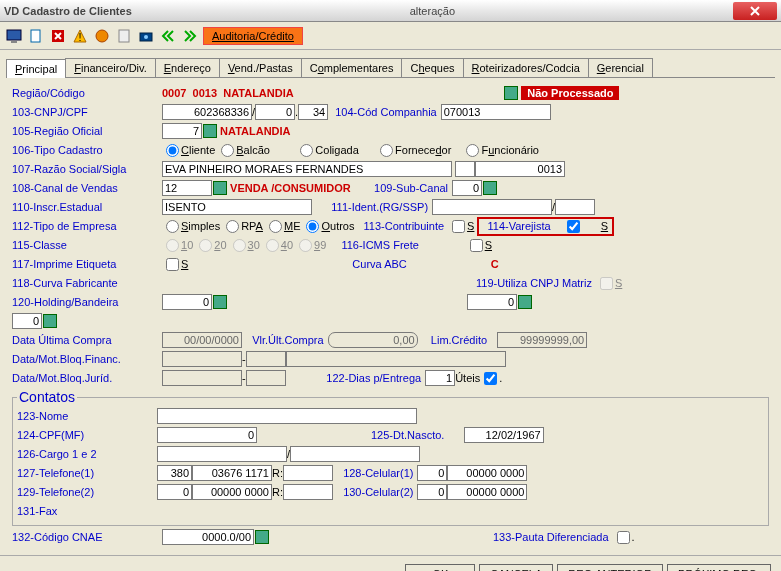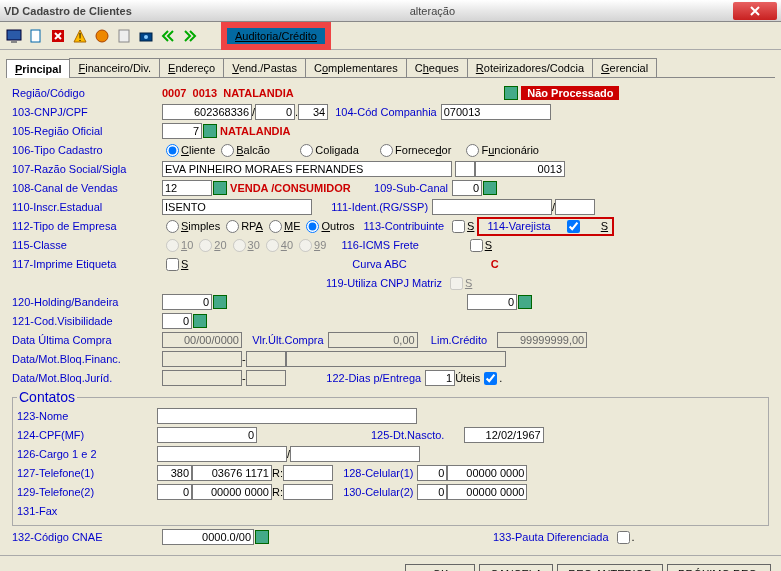--- a/index.html
+++ b/index.html
@@ -3,24 +3,24 @@
 <meta charset="utf-8">
 <style>
 * { box-sizing: border-box; font-family: Tahoma, Arial, sans-serif; font-size: 11px; }
 body { margin: 0; background: #ece9d8; width: 781px; height: 571px; overflow: hidden; }
 .titlebar { background: linear-gradient(to bottom, #fff 0%, #e8e8e8 50%, #d4d4d4 100%); height: 22px; display: flex; align-items: center; padding: 0 4px; border-bottom: 1px solid #888; }
 .titlebar .left { font-weight: bold; color: #444; }
 .titlebar .center { flex: 1; text-align: center; color: #444; }
 .titlebar .close { background: linear-gradient(to bottom, #e86060, #c82020); color: #fff; width: 44px; height: 18px; border-radius: 2px; display: flex; align-items: center; justify-content: center; margin-left: auto; }
 .toolbar { background: #ece9d8; height: 28px; display: flex; align-items: center; padding: 2px 4px; gap: 2px; border-bottom: 1px solid #aaa; }
 .tb-btn { width: 20px; height: 20px; display: inline-flex; align-items: center; justify-content: center; border: 1px solid transparent; }
-.audit-btn { margin-left: 19px; border: 6px solid #ef4444; background: #0369a1; padding: 2px 8px; text-decoration: underline; }
+.audit-btn { margin-left: 1px; border: 1px solid #ef4444; background: #f97316; padding: 2px 8px; text-decoration: underline; }
 .tabs { display: flex; margin: 8px 6px 0; border-bottom: 1px solid #888; }
 .tab { padding: 3px 8px; border: 1px solid #888; border-bottom: none; background: #ece9d8; margin-right: -1px; cursor: pointer; }
-.tab.active { background: #fff; position: relative; top: 1px; font-weight: bold; }
+.tab.active { background: #fff; position: relative; top: 1px; }
 .tab u { text-decoration: underline; }
 .form-area { background: #ece9d8; padding: 6px 12px; }
 .row { display: flex; align-items: center; height: 18px; margin-bottom: 1px; }
 .label { color: #0000cc; width: 150px; }
 .label-inline { color: #0000cc; margin: 0 4px; }
 .red-text { color: #cc0000; font-weight: bold; }
 .badge-red { background: #cc0000; color: #fff; padding: 1px 6px; font-weight: bold; }
 input[type=text] { border: 1px solid #7a7a7a; background: #fff; height: 16px; padding: 0 2px; font-size: 11px; }
 input[type=text]:disabled, input.ro { background: #ece9d8; color: #666; }
 input[type=radio], input[type=checkbox] { margin: 0 2px 0 4px; vertical-align: middle; }
@@ -207,46 +207,46 @@
     <span class="label">117-Imprime Etiqueta</span>
     <input type="checkbox" style="">
       <u>S</u>
     <span style="width:160px"></span>
     <span class="label-inline">Curva ABC</span>
     <span style="width:80px"></span>
     <span class="red-text">C</span>
   </div>
 
   <div class="row">
+    <span class="label">118-Curva Fabricante</span>
     <span style="width:310px"></span>
     <span class="label-inline">119-Utiliza CNPJ Matriz</span>
     <input type="checkbox" disabled="" style="">
       <span class="radio-lbl dim"><u>S</u></span>
   </div>
 
   <div class="row">
     <span class="label">120-Holding/Bandeira</span>
     <input type="text" style="width: 50px; text-align: right;" value="0">
     <span class="pick"></span>
     <span style="width:240px"></span>
     <input type="text" style="width: 50px; text-align: right;" value="0">
     <span class="pick"></span>
   </div>
 
   <div class="row">
-    <span class="label">121-Cod.Visibilidade</span>
     <input type="text" style="width: 30px; text-align: right;" value="0">
     <span class="pick"></span>
   </div>
 
   <div class="row">
     <span class="label">Data Última Compra</span>
     <input type="text" class="ro" disabled="" style="width: 80px; text-align: right;" value="00/00/0000">
     &nbsp;&nbsp;<span class="label-inline">Vlr.Últ.Compra</span>
-    <input type="text" class="ro" disabled="" style="width: 90px; text-align: right;" value="0,00">
+    <input type="text" class="ro" disabled="" style="width: 90px; text-align: right; border-radius: 7px;" value="0,00">
     &nbsp;&nbsp;&nbsp;<span class="label-inline">Lim.Crédito</span>
     &nbsp;&nbsp;<input type="text" class="ro" disabled="" style="width: 90px; text-align: right;" value="99999999,00">
   </div>
 
   <div class="row">
     <span class="label">Data/Mot.Bloq.Financ.</span>
     <input type="text" class="ro" disabled="" style="width: 80px;"> -
     <input type="text" class="ro" disabled="" style="width: 40px;">
     <input type="text" class="ro" disabled="" style="width: 220px;">
   </div>

